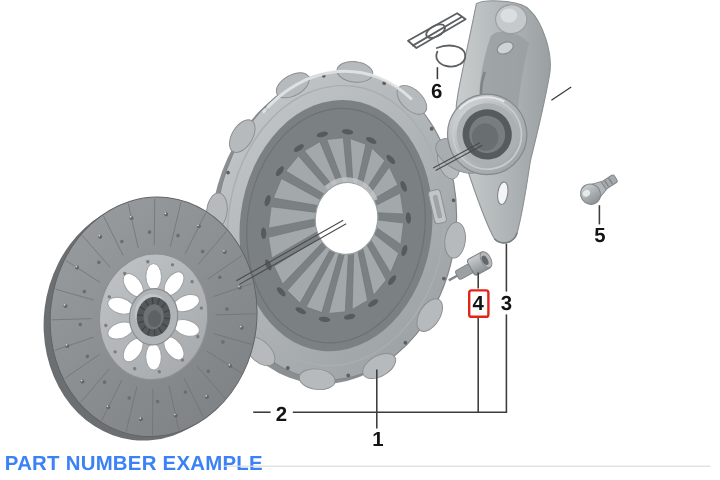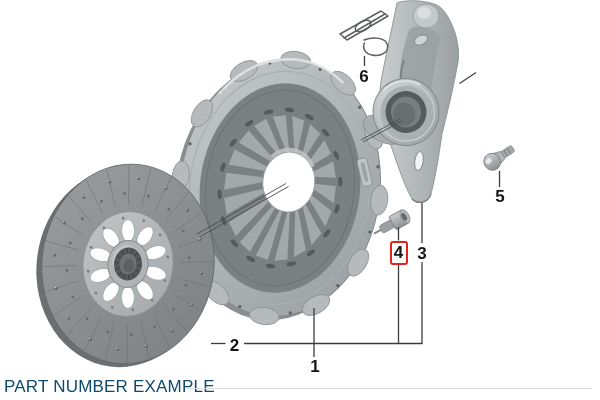--- a/index.html
+++ b/index.html
@@ -7,22 +7,22 @@
          font-family:"Liberation Sans",sans-serif;}
   #diagram-svg{position:absolute;left:0;top:0;}
   .callout{position:absolute;transform:translate(-50%,-50%);
            font-family:"Liberation Sans",sans-serif;font-weight:bold;font-size:17px;
            color:#141414;line-height:1;cursor:pointer;user-select:none;}
   .hl-box{position:absolute;transform:translate(-50%,-50%);
           border:2px solid #e2241b;border-radius:3px;background:#ffffff;
           min-width:12px;height:20px;display:flex;align-items:center;justify-content:center;
           padding:0 1px;}
   .hl-box .callout{position:static;transform:none;}
-  #footer-label{position:absolute;left:4px;top:377px;font-size:17px;font-weight:400;
-                color:#0c4a6e;letter-spacing:.2px;}
+  #footer-label{position:absolute;left:4px;top:377px;font-size:17px;font-weight:700;
+                color:#3b82f6;letter-spacing:.2px;}
   #footer-rule{position:absolute;left:187px;top:388px;width:405px;height:1px;background:#dcdcdc;}
 </style>
 </head>
 <body>
 
 <div id="stage">
 
   <svg id="diagram-svg" width="600" height="400" viewBox="0 0 600 400">
     <defs>
       <linearGradient id="gDisc" x1="0" y1="0" x2="1" y2="1">

